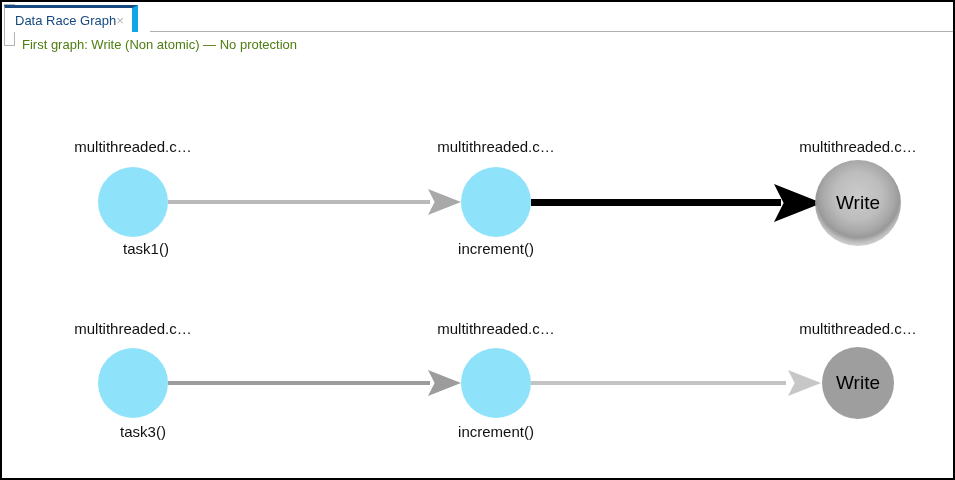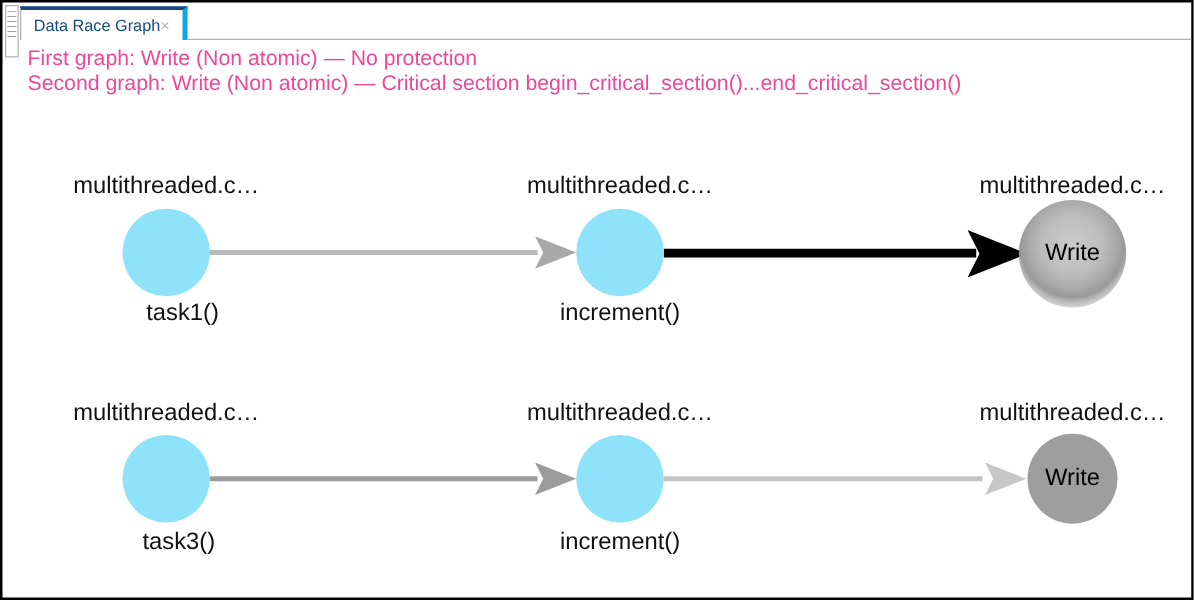--- a/index.html
+++ b/index.html
@@ -23,26 +23,26 @@
     background:#fdfdfd;
   }
   .grip .grip-lines{
     position:absolute;left:1px;top:4px;
     width:7px;height:22px;
     background:repeating-linear-gradient(to bottom,#9a9a9a 0 1px,transparent 1px 4px);
   }
 
   
   .tab{
-    position:absolute;left:14px;top:3px;
+    position:absolute;left:2px;top:3px;
     width:134px;height:27px;
     box-sizing:border-box;
     border-top:3px solid var(--accent-navy,#15497F);
     border-left:1px solid #b0b0b0;
-    border-right:4px solid #0ea5e9;
+    border-right:6px solid #0ea5e9;
     background:#fff;
     display:flex;align-items:center;
     padding:0 25px 0 10px;
     cursor:default;
   }
   .tab-label{
     font-size:13px;
     color:var(--accent-navy,#15497F);
     white-space:nowrap;
   }
@@ -53,29 +53,29 @@
     cursor:pointer;
   }
   .tab-underline{
     position:absolute;top:29px;left:148px;width:805px;height:1px;
     background:#b0b0b0;
   }
 
   
   .caption{
     position:absolute;left:20px;
-    font-size:17px;color:#ec4899;
+    font-size:13px;color:#4d7c0f;
     white-space:nowrap;
   }
 
   
   .file-label,.func-label{
     position:absolute;
     transform:translateX(-50%);
-    font-size:19px;color:#111;
+    font-size:15px;color:#111;
     white-space:nowrap;
   }
   .node{
     position:absolute;
     width:70px;height:70px;border-radius:50%;
     background:var(--node-blue,#8EE3FA);
     cursor:pointer;
   }
   .node-gray{
     position:absolute;
@@ -111,21 +111,20 @@
     <div class="grip-lines"></div>
   </div>
 
   <div class="tab">
     <span class="tab-label">Data Race Graph</span>
     <span class="tab-close">×</span>
   </div>
   <div class="tab-underline"></div>
 
   <div class="caption" style="top:35px">First graph: Write (Non atomic) — No protection</div>
-  <div class="caption" style="top:55px">Second graph: Write (Non atomic) — Critical section begin_critical_section()...end_critical_section()</div>
 
   <div class="edge-line" style="left:166px;top:198px;width:262px;height:4px;background:var(--edge-light-gray)"></div>
   <div class="arrow" style="left:426px;top:187px;width:33px;height:26px;background:var(--edge-light-gray-arrow)"></div>
 
   <div class="edge-line" style="left:529px;top:197px;width:250px;height:7px;background:var(--edge-black)"></div>
   <div class="arrow" style="left:772px;top:182px;width:48px;height:38px;background:var(--edge-black)"></div>
 
   <div class="file-label" style="left:131px;top:136px">multithreaded.c…</div>
   <div class="file-label" style="left:494px;top:136px">multithreaded.c…</div>
   <div class="file-label" style="left:856px;top:136px">multithreaded.c…</div>

